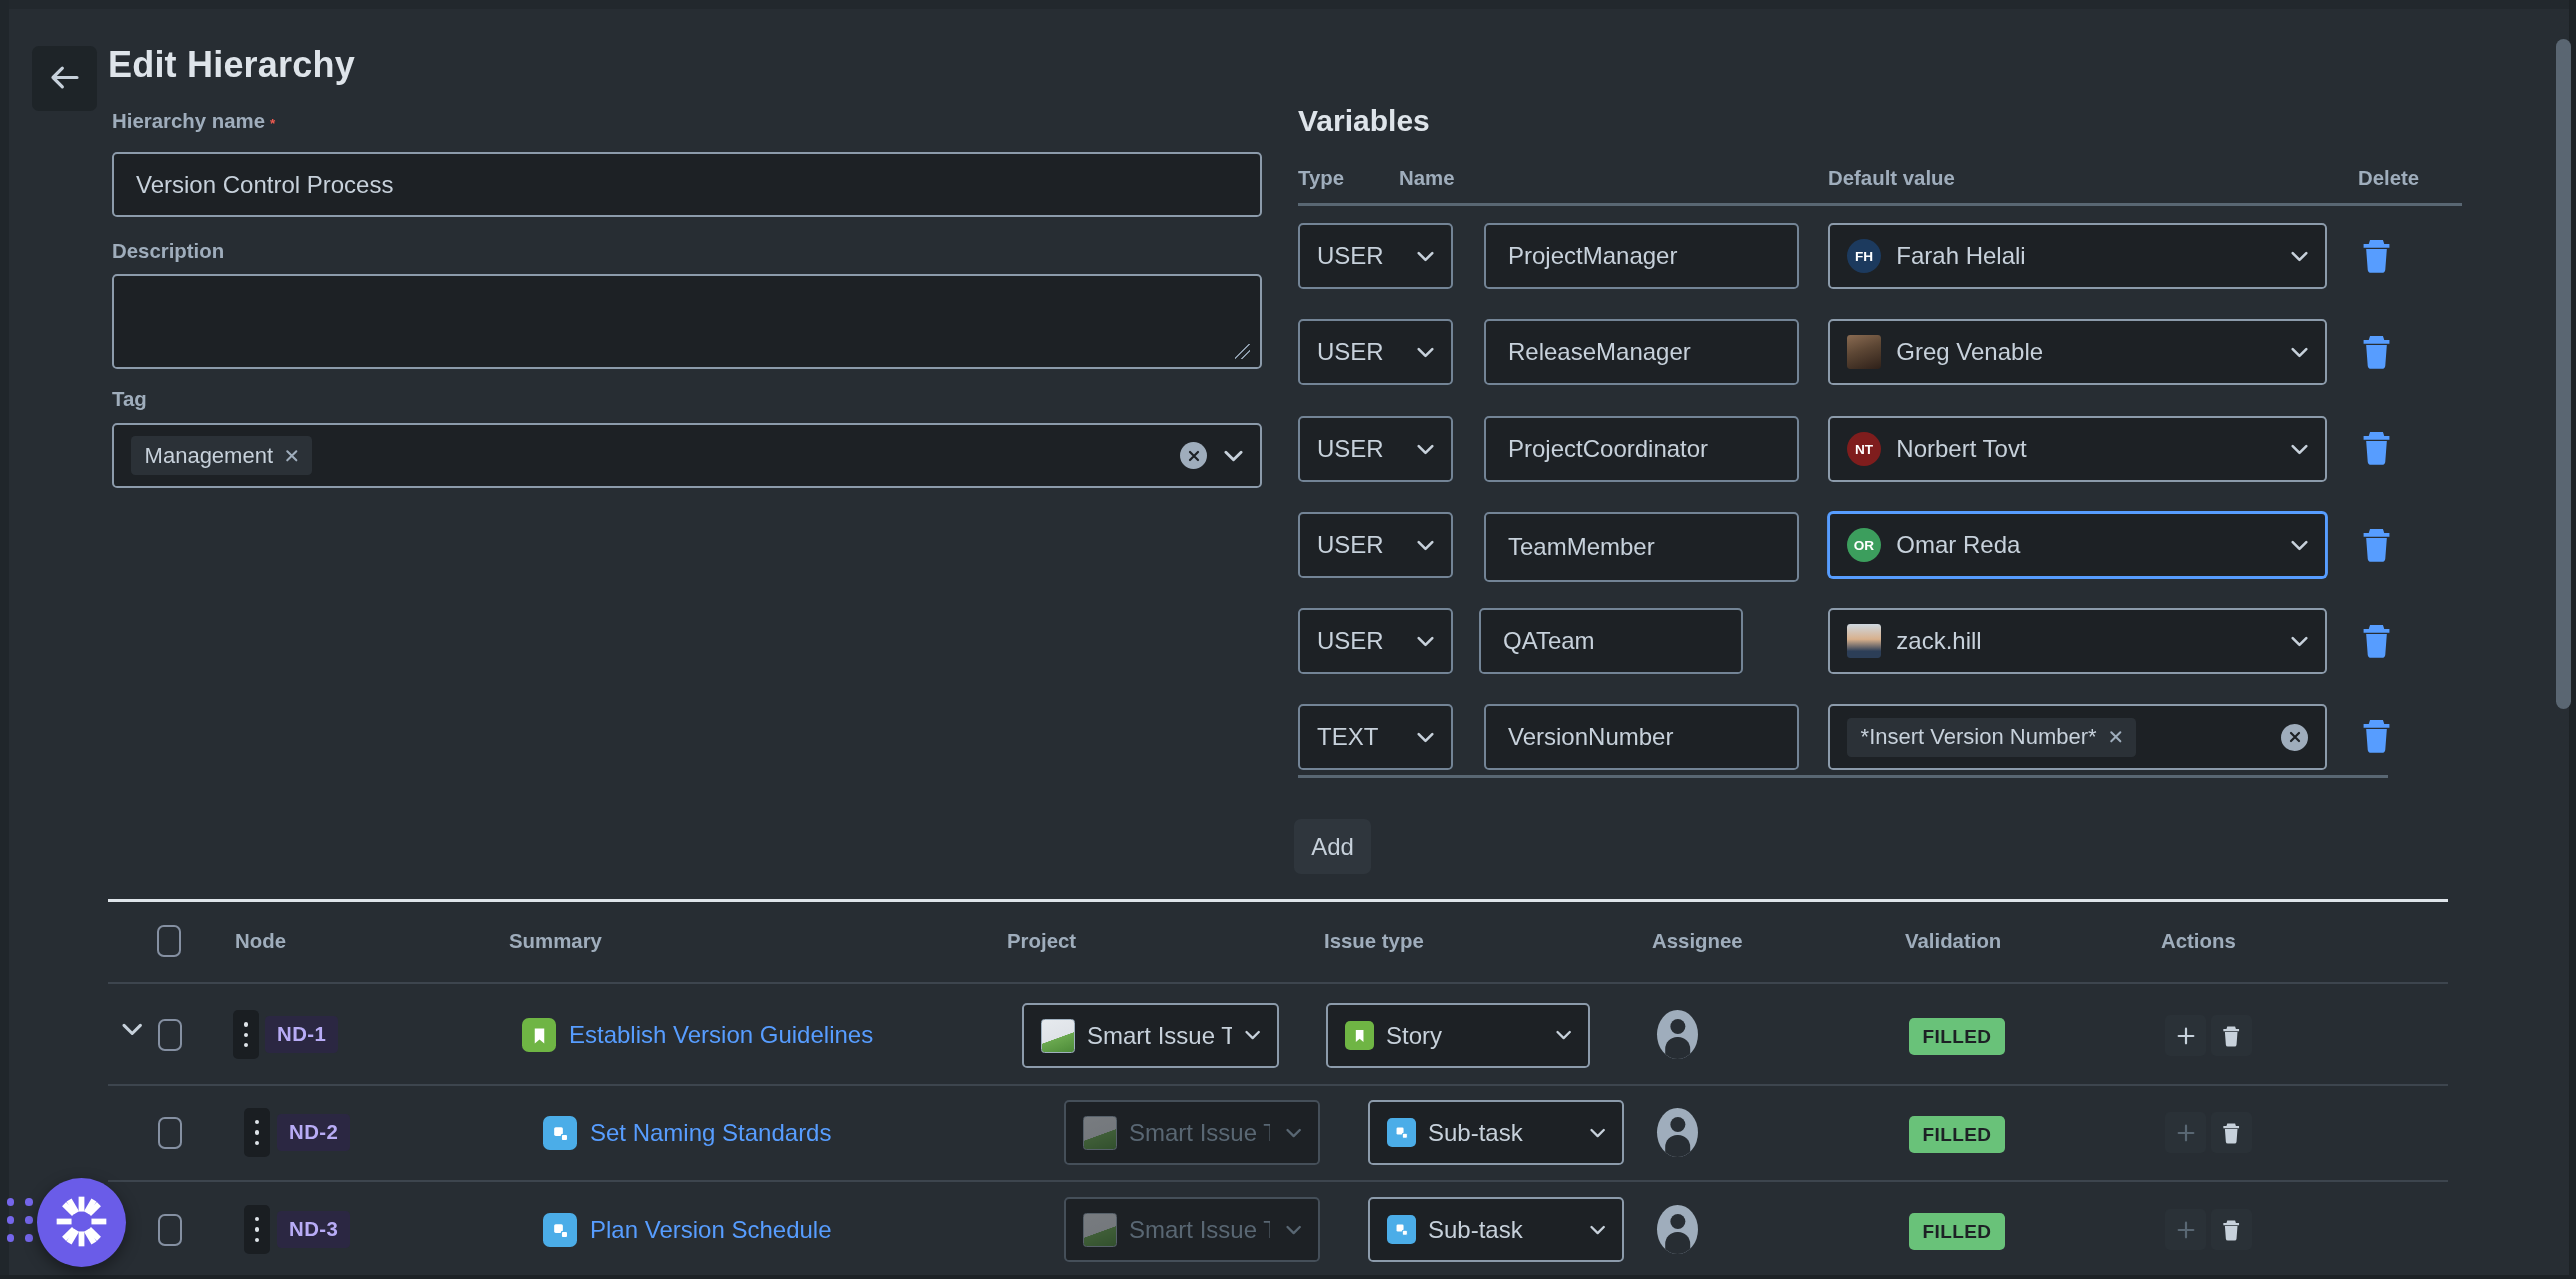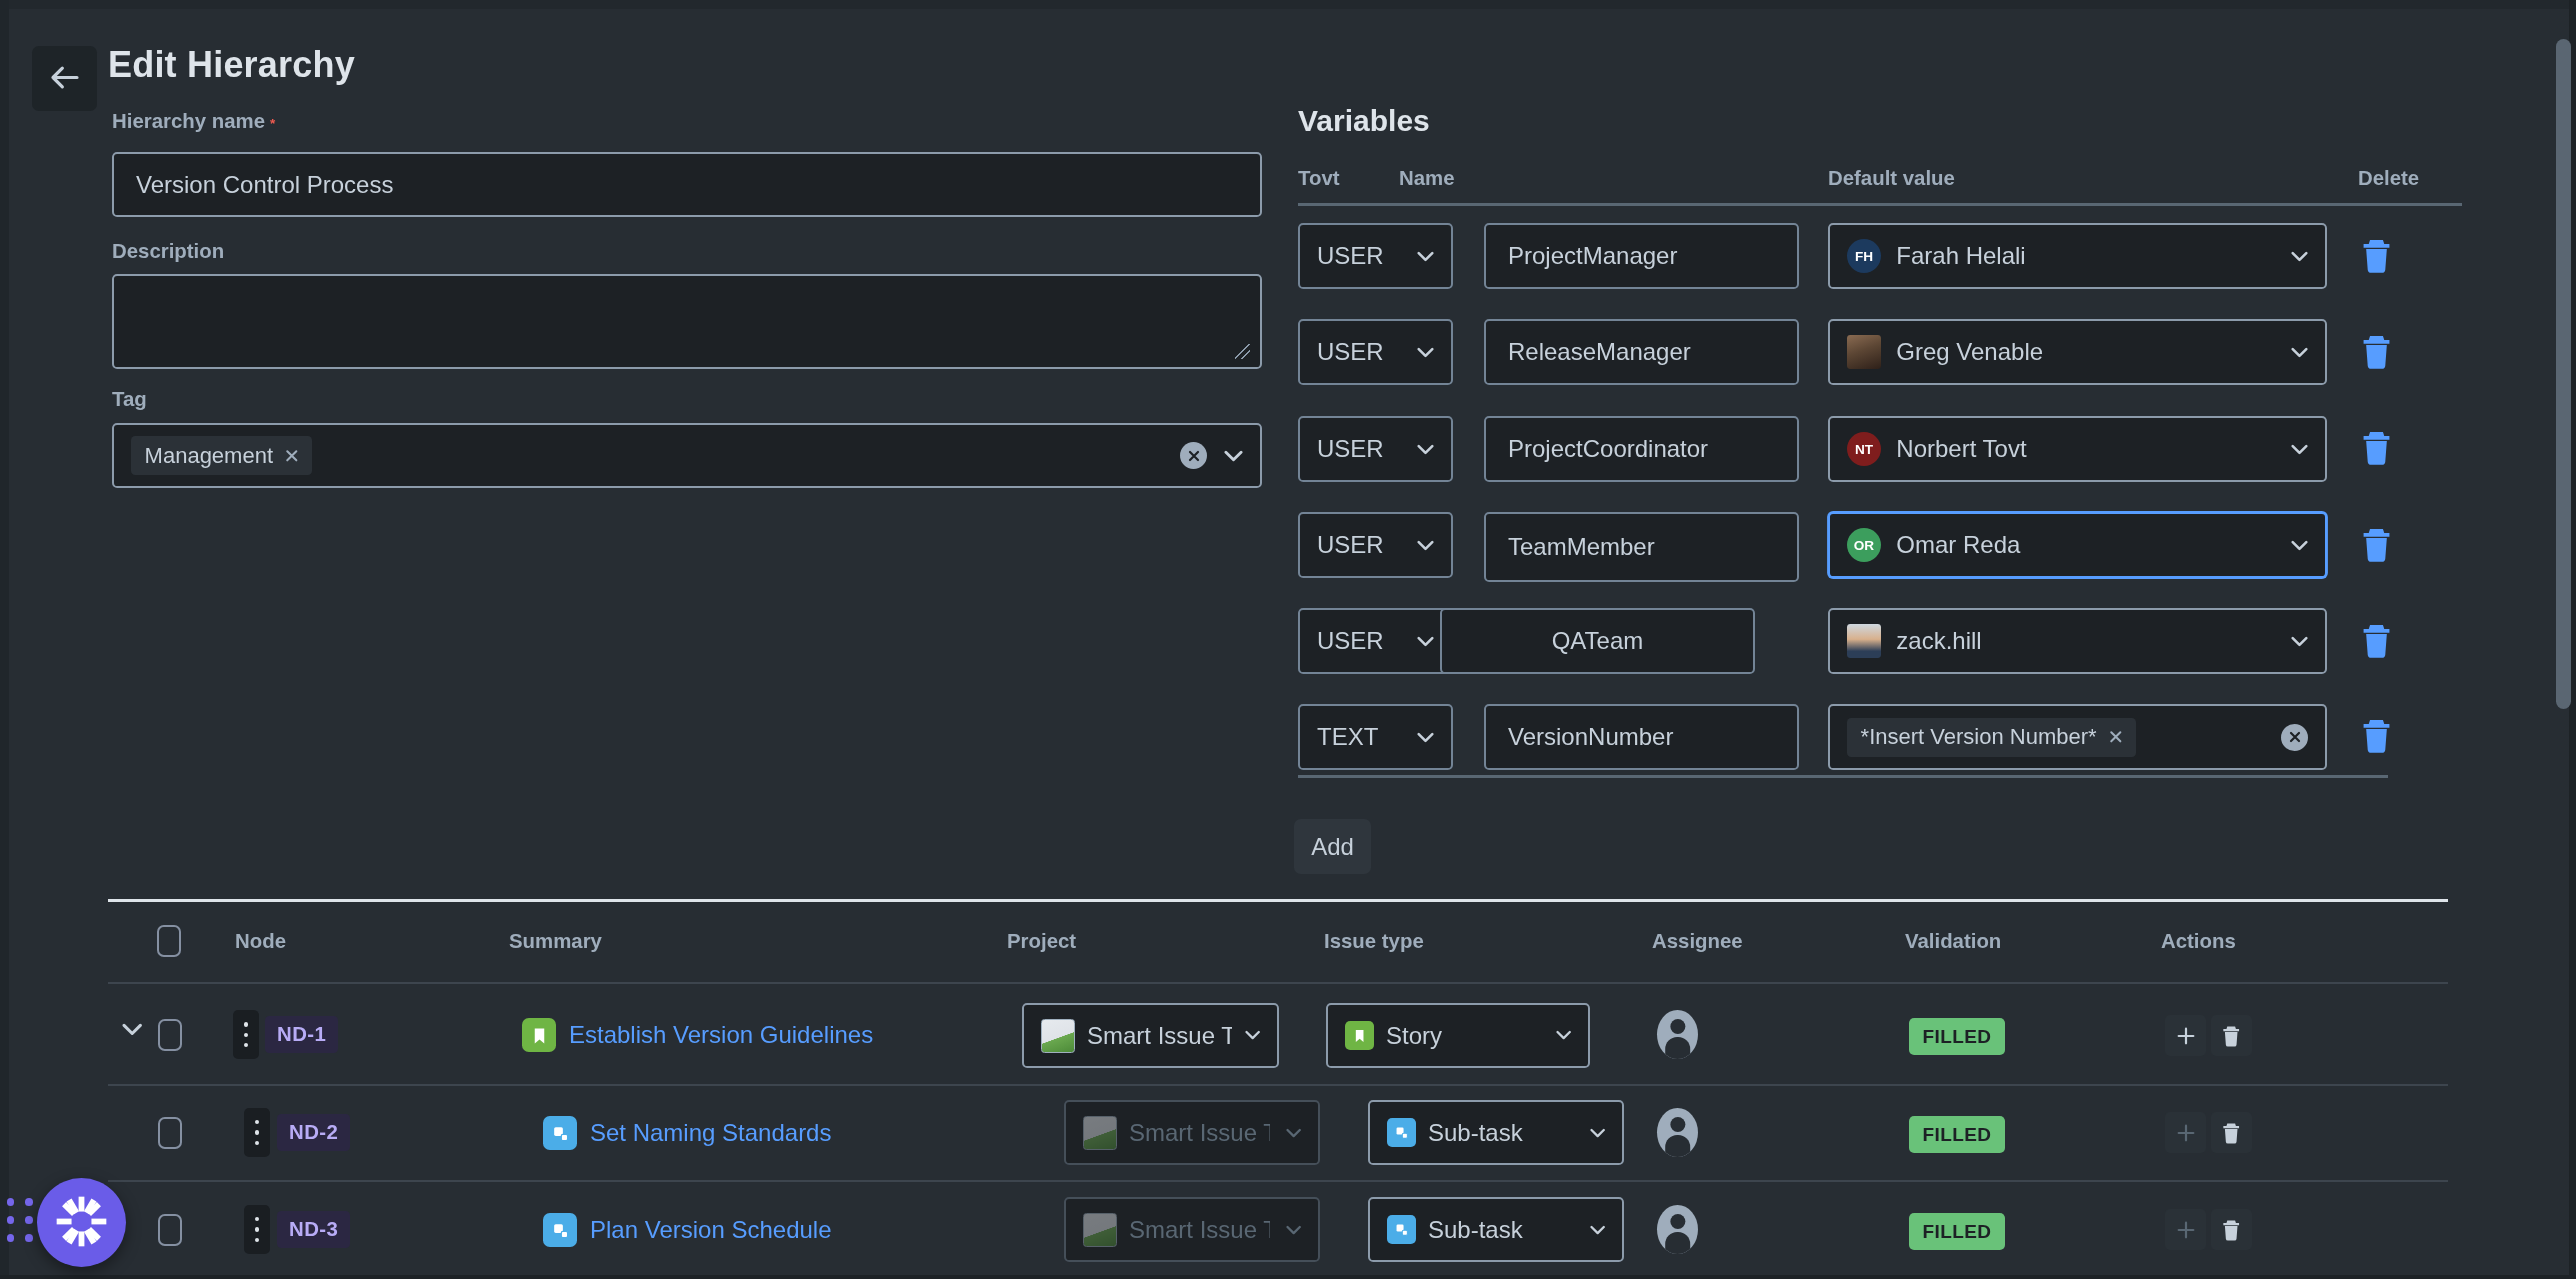--- a/index.html
+++ b/index.html
@@ -120,21 +120,21 @@
         </svg>
     </span>
     <span class="chev" style="margin-left:17px;">
       <svg width="19" height="12" viewBox="0 0 20 12">
           <path d="M2 2l8 8 8-8" fill="none" stroke-width="3" stroke-linecap="round" stroke-linejoin="round"></path>
         </svg>
     </span>
   </div>
 
   <div class="abs" style="left:1298px; top:104px; font-size:30px; font-weight:600; color:#DEE4EA;">Variables</div>
-  <div class="abs col-head" style="left:1298px; top:167px;">Tovt</div>
+  <div class="abs col-head" style="left:1298px; top:167px;">Type</div>
   <div class="abs col-head" style="left:1399px; top:167px;">Name</div>
   <div class="abs col-head" style="left:1828px; top:167px;">Default value</div>
   <div class="abs col-head" style="left:2358px; top:167px;">Delete</div>
   <div class="abs" style="left:1298px; top:203px; width:1164px; height:2.6px; background:#596773;"></div>
 
   <div>
     <div class="abs selectbox" style="left:1298px; top:223px; width:155px; height:66px;">
       <span>USER</span>
       <span class="chev">
           <svg width="17" height="11" viewBox="0 0 20 12">
@@ -239,21 +239,21 @@
 
   <div>
     <div class="abs selectbox" style="left:1298px; top:608px; width:155px; height:66px;">
       <span>USER</span>
       <span class="chev">
           <svg width="17" height="11" viewBox="0 0 20 12">
             <path d="M2 2l8 8 8-8" fill="none" stroke-width="3" stroke-linecap="round" stroke-linejoin="round"></path>
           </svg>
         </span>
     </div>
-    <input class="abs inp" style="left: 1440px; top: 608px; width: 315px; height: 66px; border-color: rgb(115, 132, 150); text-align: center;" value="QATeam">
+    <input class="abs inp" style="left: 1479px; top: 608px; width: 264px; height: 66px; border-color: rgb(115, 132, 150);" value="QATeam">
     <div class="abs selectbox light" style="left:1828px; top:608px; width:499px; height:66px;">
       <span class="avatar photo photo-zack"></span>
       <span>zack.hill</span>
       <span class="chev">
           <svg width="17" height="11" viewBox="0 0 20 12">
             <path d="M2 2l8 8 8-8" fill="none" stroke-width="3" stroke-linecap="round" stroke-linejoin="round"></path>
           </svg>
         </span>
     </div>
     <div class="abs trash-blue" style="left:2361px; top:622px;">

